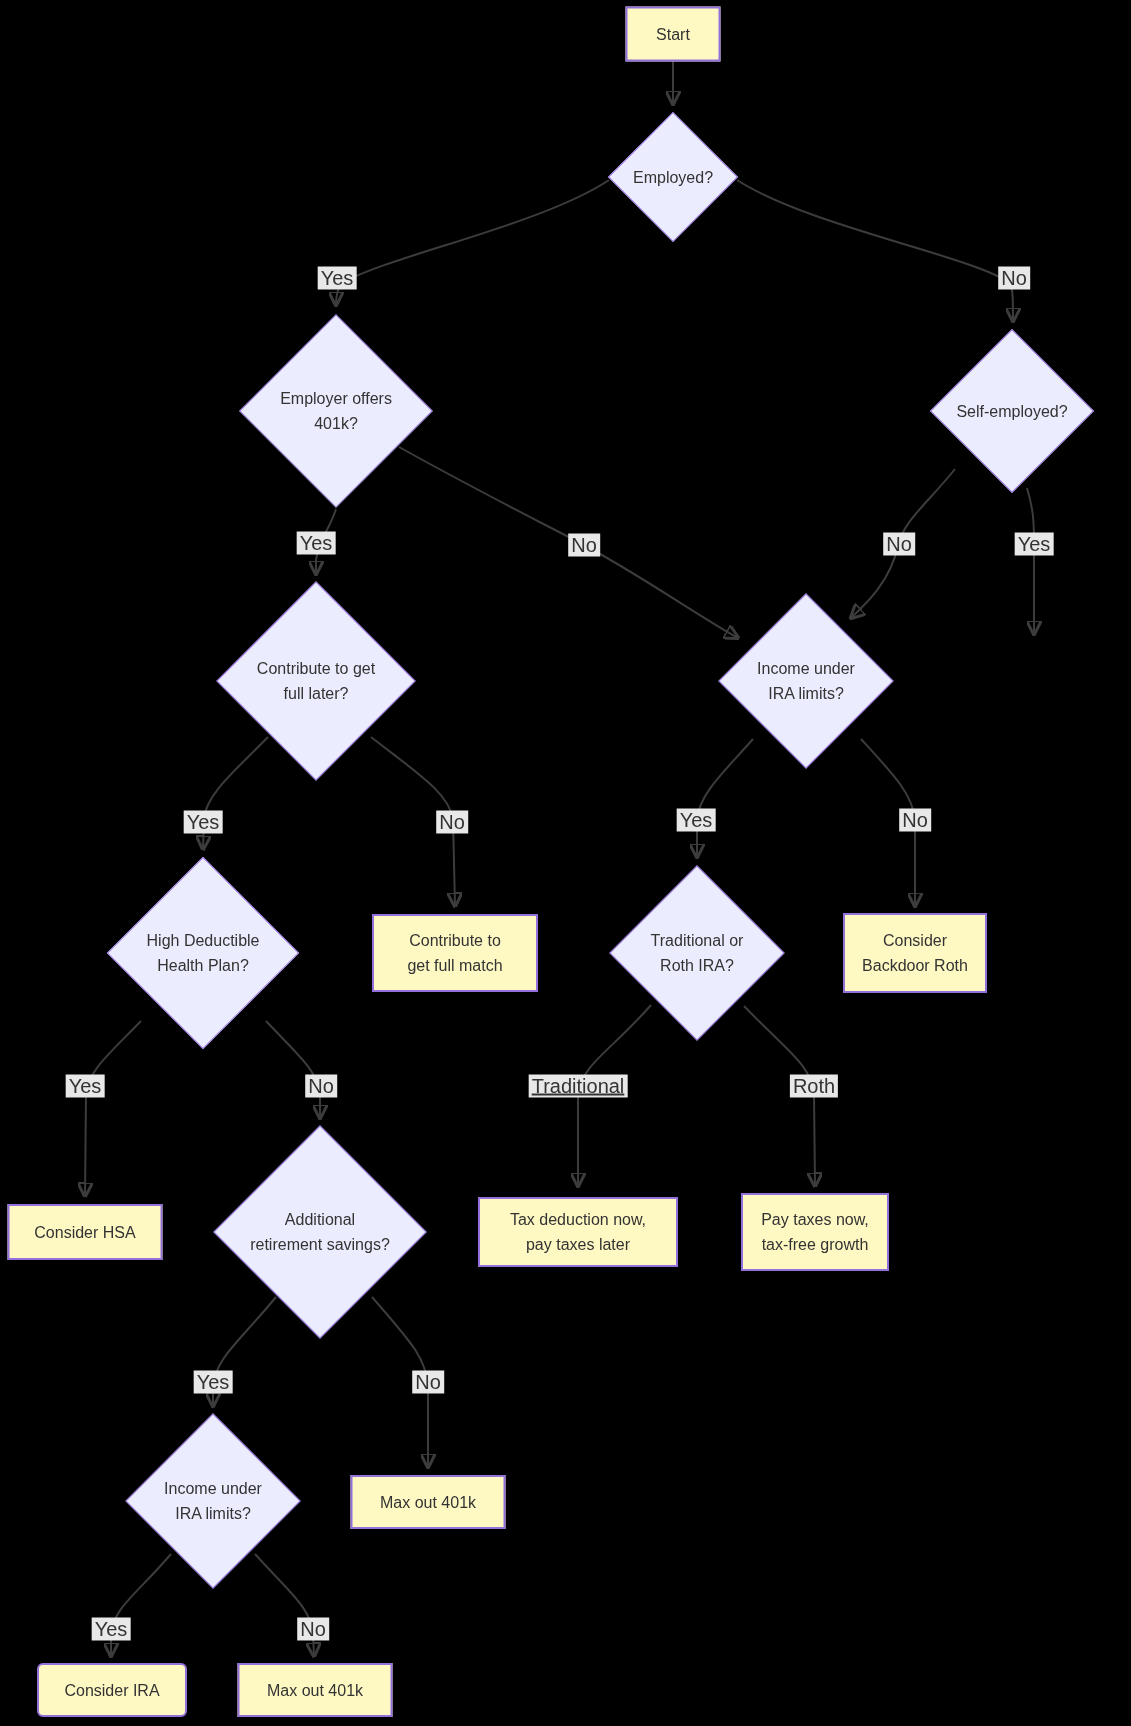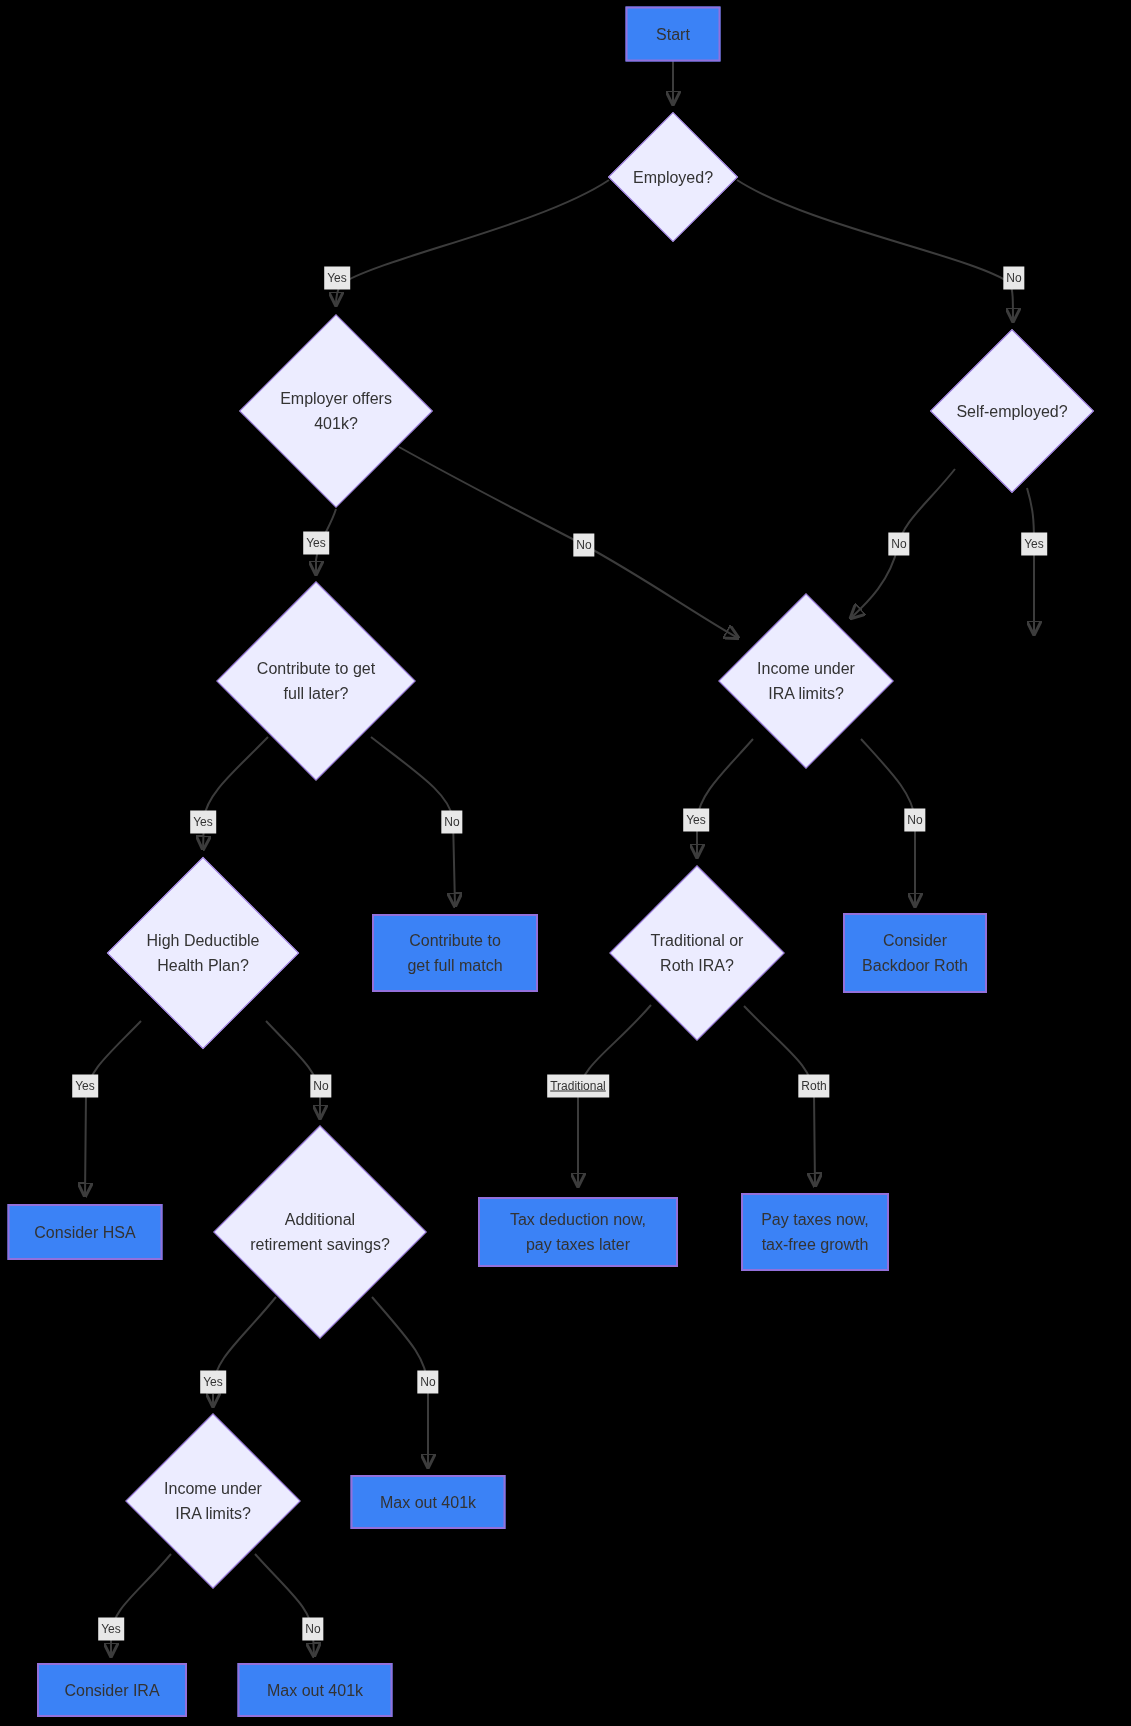--- a/index.html
+++ b/index.html
@@ -6,21 +6,21 @@
   .canvas {
     position:relative; width:1131px; height:1726px; background:#000000;
     font-family:"Liberation Sans", sans-serif; color:#333333; overflow:hidden;
   }
   .edge-layer { position:absolute; left:0; top:0; }
   .edge-layer path { fill:none; stroke:#3c3c3c; stroke-width:2px; }
 
   .node { position:absolute; }
   .rectnode {
     transform:translate(-50%,-50%);
-    background:#3b82f6; border:2px solid #9370DB;
+    background:#fef9c3; border:2px solid #9370DB;
     display:flex; align-items:center; justify-content:center;
     box-sizing:border-box;
   }
   .diamond { width:0; height:0; }
   .diamond .dbg {
     position:absolute; left:0; top:0;
     transform:translate(-50%,-50%) rotate(45deg);
     background:#ECECFF; border:1.4px solid #9370DB; box-sizing:border-box;
   }
   .nlabel {
@@ -28,21 +28,21 @@
     transform:translate(-50%,-50%);
     width:max-content; text-align:center;
     font-size:16px; line-height:25px; color:#333333;
     white-space:pre-line;
   }
   .rectnode .nlabel { position:static; transform:none; }
 
   .edge-label {
     position:absolute; transform:translate(-50%,-50%);
     background:#e8e8e8; color:#333333;
-    font-size:12px; line-height:21px; padding:1px 3px;
+    font-size:20px; line-height:21px; padding:1px 3px;
     white-space:nowrap;
   }
 </style>
 </head>
 <body>
 
 <div class="canvas">
 
   <svg class="edge-layer" width="1131" height="1726" viewBox="0 0 1131 1726">
     <defs>
@@ -89,21 +89,21 @@
     <span class="nlabel">Tax deduction now,
 pay taxes later</span>
   </div>
   <div class="node rectnode" style="left:815px; top:1232px; width:148px; height:78px;">
     <span class="nlabel">Pay taxes now,
 tax-free growth</span>
   </div>
   <div class="node rectnode" style="left:428px; top:1502px; width:155px; height:54px;">
     <span class="nlabel">Max out 401k</span>
   </div>
-  <div class="node rectnode" style="left:112px; top:1690px; width:150px; height:54px;">
+  <div class="node rectnode" style="left:112px; top:1690px; width:150px; height:54px;border-radius:6px;">
     <span class="nlabel">Consider IRA</span>
   </div>
   <div class="node rectnode" style="left:315px; top:1690px; width:155px; height:54px;">
     <span class="nlabel">Max out 401k</span>
   </div>
 
   <div class="node diamond" style="left:673px; top:177px;">
     <div class="dbg" style="width:92px; height:92px;"></div>
     <span class="nlabel">Employed?</span>
   </div>

